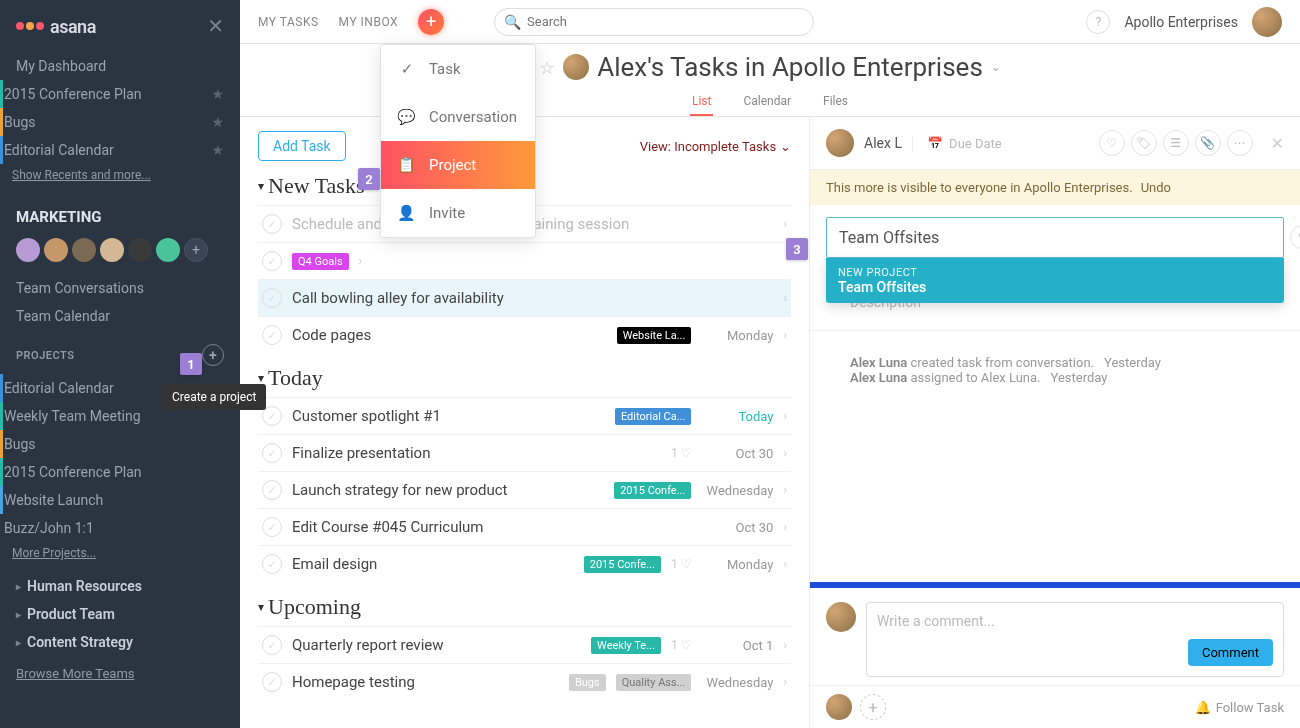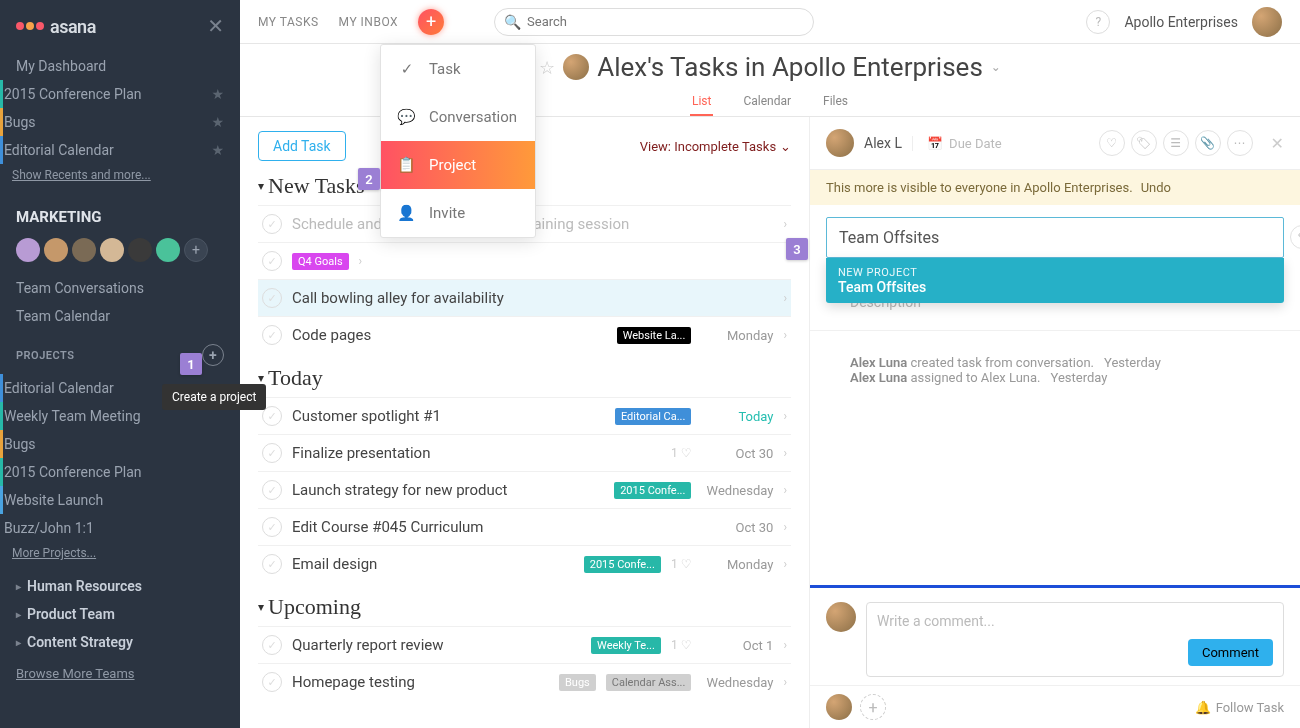--- a/index.html
+++ b/index.html
@@ -77,21 +77,21 @@
 .proj-input-wrap{margin:12px 16px;position:relative;}
 .proj-input{width:100%;border:1px solid #5bb9d8;padding:10px 12px;font-size:16px;color:#555;border-radius:2px;}
 .proj-dropdown{position:absolute;left:0;right:0;top:100%;background:#26b0c7;color:#fff;padding:8px 12px;border-radius:0 0 3px 3px;box-shadow:0 4px 12px rgba(0,0,0,0.15);}
 .proj-dropdown .l1{font-size:11px;letter-spacing:0.5px;opacity:0.9;}
 .proj-dropdown .l2{font-size:14px;font-weight:500;}
 .edit-icon{position:absolute;right:-30px;top:8px;width:24px;height:24px;border:1px solid #e2e2e2;border-radius:50%;display:flex;align-items:center;justify-content:center;color:#bbb;font-size:11px;}
 .desc{padding:24px 40px 8px;color:#bbb;font-size:14px;}
 .activity{padding:24px 40px;font-size:13px;color:#999;border-top:1px solid #f0f0f0;margin-top:12px;}
 .activity b{color:#888;font-weight:600;}
 .activity .when{margin-left:10px;}
-.comment-area{margin-top:auto;border-top:3px solid #1d4ed8;padding:14px 16px 8px;}
+.comment-area{margin-top:auto;border-top:6px solid #1d4ed8;padding:14px 16px 8px;}
 .comment-row{display:flex;gap:10px;align-items:flex-start;}
 .comment-row .av{width:30px;height:30px;border-radius:50%;background:radial-gradient(circle at 30% 30%,#d4a574,#8b6f47);}
 .comment-box{flex:1;border:1px solid #ddd;border-radius:4px;padding:10px;min-height:60px;display:flex;flex-direction:column;}
 .comment-box .ph{color:#bbb;font-size:14px;}
 .comment-btn{align-self:flex-end;margin-top:10px;background:#2fb0ed;color:#000000;border:none;padding:6px 14px;border-radius:4px;font-size:13px;cursor:pointer;}
 .collab-row{display:flex;align-items:center;gap:8px;padding:8px 16px;border-top:1px solid #f0f0f0;}
 .collab-row .av-sm{width:26px;height:26px;border-radius:50%;background:radial-gradient(circle at 30% 30%,#d4a574,#8b6f47);}
 .collab-row .add-c{width:26px;height:26px;border:1px dashed #ccc;border-radius:50%;display:flex;align-items:center;justify-content:center;color:#bbb;cursor:pointer;}
 .follow{margin-left:auto;color:#999;font-size:13px;display:flex;align-items:center;gap:4px;cursor:pointer;}
 
@@ -277,21 +277,21 @@
               <span class="tname">Quarterly report review</span>
               <span class="tag" style="background:#27b8a8">Weekly Te...</span>
               <span class="like">1 ♡</span>
               <span class="date ">Oct 1</span>
               <span class="chev">›</span>
             </div>
             <div class="task-row">
               <span class="ck">✓</span>
               <span class="tname">Homepage testing</span>
               <span class="tag" style="background:#d0d0d0">Bugs</span>
-              <span class="tag" style="background:#d0d0d0;color:#777">Calendar Ass...</span>
+              <span class="tag" style="background:#d0d0d0;color:#777">Quality Ass...</span>
               <span class="date ">Wednesday</span>
               <span class="chev">›</span>
             </div>
           </div>
       </div>
 
       <div class="detail-pane">
         <div class="detail-head">
           <div class="av"></div>
           <span class="name">Alex L</span>

